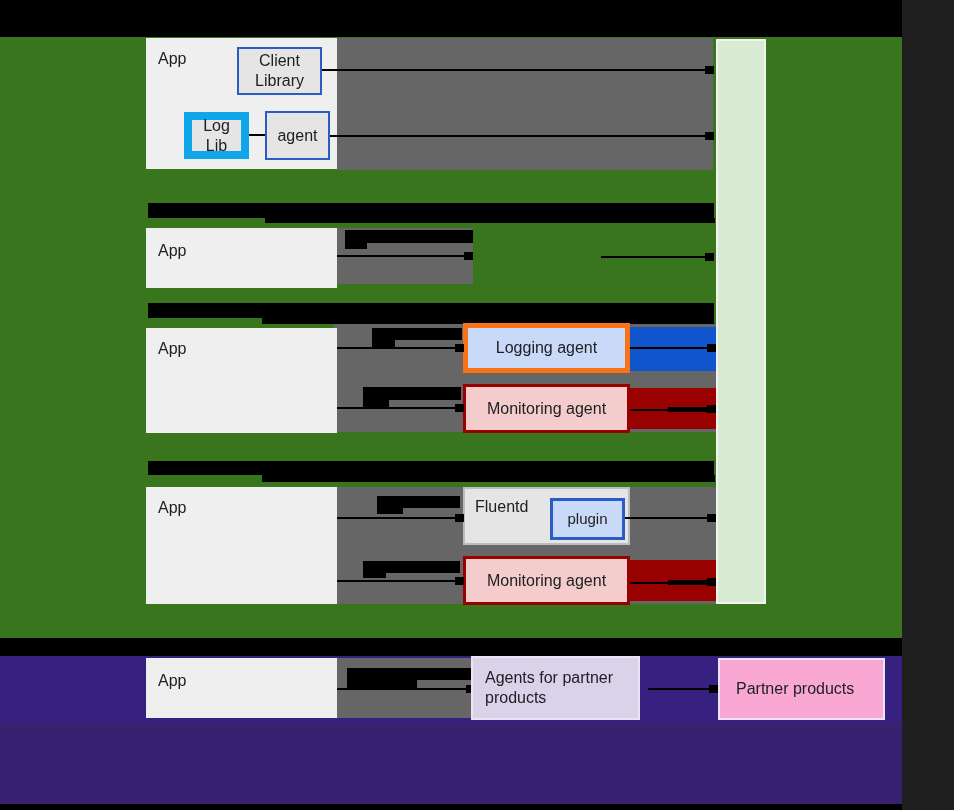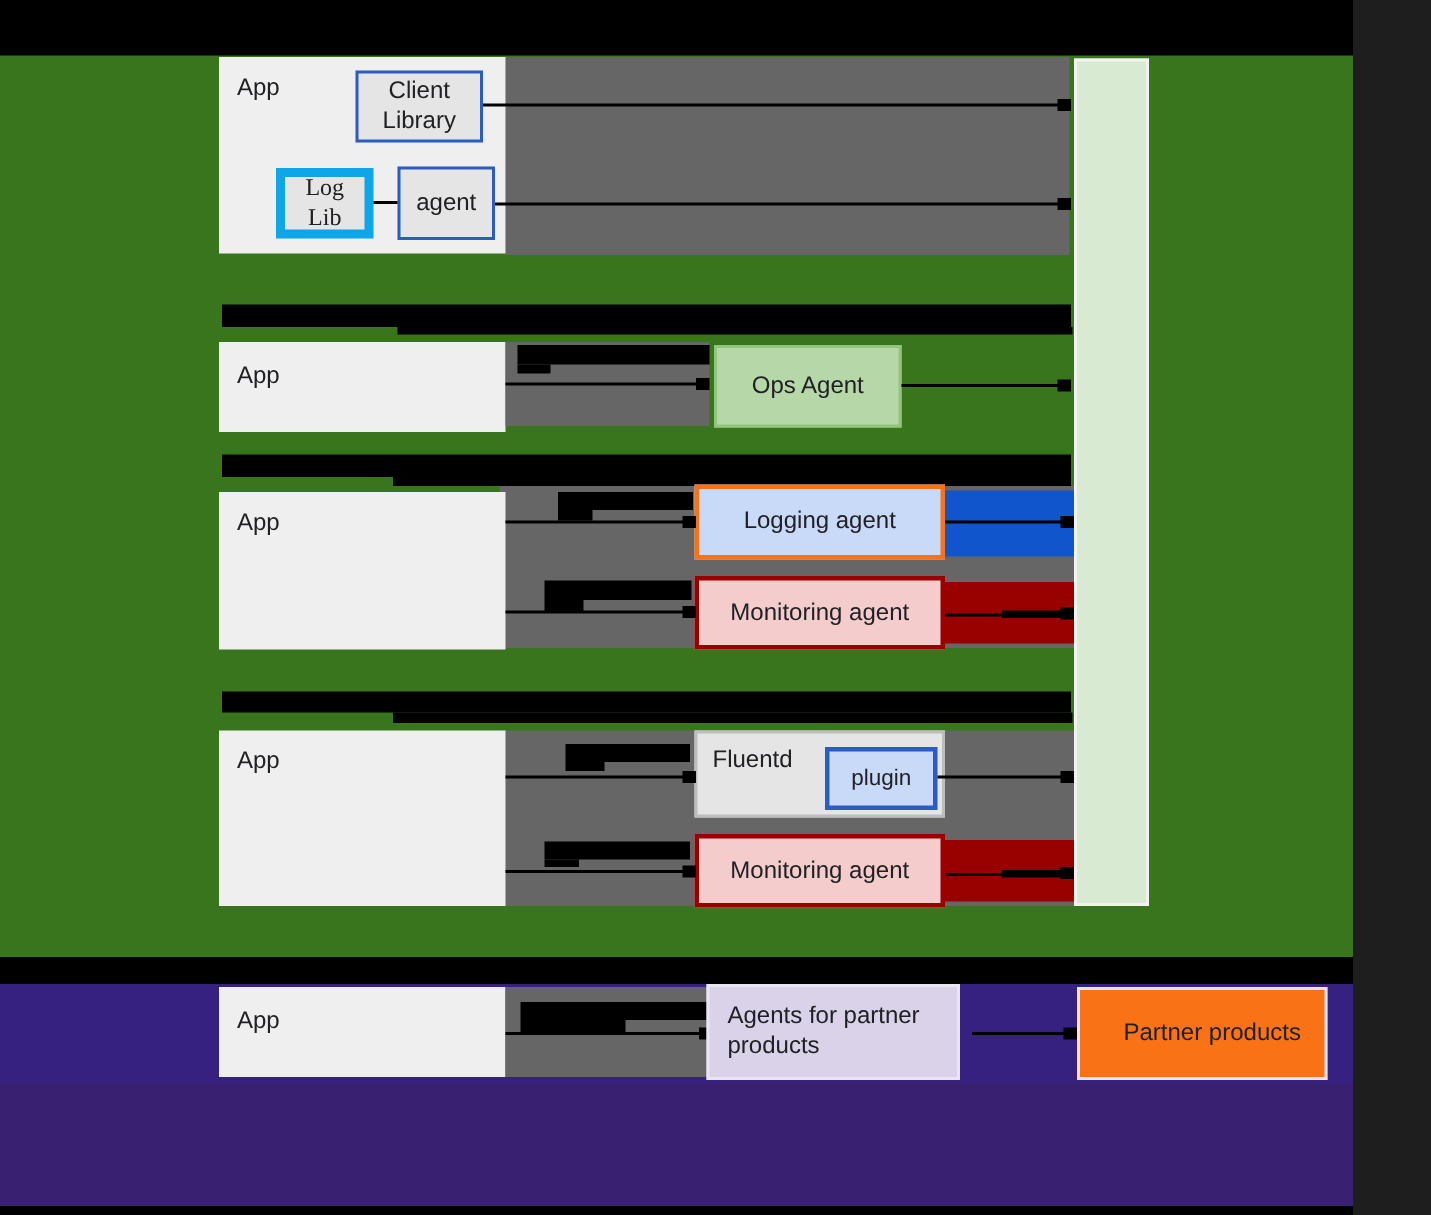--- a/index.html
+++ b/index.html
@@ -13,21 +13,21 @@
   .black{background:#000000;}
   .gray{background:#666666;}
   .appbox{background:#efefef;}
   .app-label{position:absolute;font-size:16px;color:#202124;}
   .box{
     position:absolute;display:flex;align-items:center;justify-content:center;
     text-align:center;font-size:16px;line-height:1.25;color:#202124;box-sizing:border-box;
   }
   .comp{background:#e5e5e5;}
   .blue-border{border:2px solid #2b5cc4;}
-  .black-border{border:6px solid #0ea5e9;font-family:Liberation Serif, serif;}
+  .black-border{border:8px solid #0ea5e9;}
   .hline{position:absolute;height:2px;background:#000;}
   .hline-thick{position:absolute;height:5px;background:#000;}
   .ahead{position:absolute;width:9px;height:8px;background:#000;}
   .blob{position:absolute;background:#000;}
   .narrow{display:inline-block;max-width:46px;}
   .leftlab{justify-content:flex-start;text-align:left;}
 </style>
 </head>
 <body>
 
@@ -59,34 +59,31 @@
   <div class="abs black" style="left:148px;top:203px;width:566px;height:15px;"></div>
   <div class="abs black" style="left:265px;top:218px;width:450px;height:5px;"></div>
   <div class="abs appbox" style="left:146px;top:228px;width:191px;height:60px;">
     <span class="app-label" style="left:12px;top:14px;">App</span>
   </div>
   <div class="abs gray" style="left:337px;top:228px;width:136px;height:56px;"></div>
   <div class="blob" style="left:345px;top:230px;width:128px;height:13px;"></div>
   <div class="blob" style="left:345px;top:243px;width:22px;height:6px;"></div>
   <div class="hline" style="left:337px;top:255px;width:128px;"></div>
   <div class="ahead" style="left:464px;top:252px;"></div>
-  <div class="box" style="left:476px;top:230px;width:125px;height:55px;background:#b6d7a8;border:2px solid #93c47d;">
-    <span>Ops Agent</span>
-  </div>
   <div class="hline" style="left:601px;top:256px;width:105px;"></div>
   <div class="ahead" style="left:705px;top:253px;"></div>
 
   <div class="abs black" style="left:148px;top:303px;width:566px;height:15px;"></div>
   <div class="abs black" style="left:262px;top:318px;width:452px;height:6px;"></div>
   <div class="abs gray" style="left:333px;top:324px;width:383px;height:108px;"></div>
   <div class="abs appbox" style="left:146px;top:328px;width:191px;height:105px;">
     <span class="app-label" style="left:12px;top:12px;">App</span>
   </div>
   <div class="abs" style="left:630px;top:327px;width:86px;height:44px;background:#1155cc;"></div>
-  <div class="box" style="left:463px;top:323px;width:167px;height:50px;background:#c9daf8;border:3px solid #f97316;align-items:center;">
+  <div class="box" style="left:463px;top:323px;width:167px;height:50px;background:#c9daf8;border:5px solid #f97316;align-items:center;">
     <span>Logging agent</span>
   </div>
   <div class="abs" style="left:630px;top:388px;width:86px;height:41px;background:#990000;"></div>
   <div class="box" style="left:463px;top:384px;width:167px;height:49px;background:#f4cccc;border:3px solid #990000;">
     <span>Monitoring agent</span>
   </div>
   <div class="blob" style="left:372px;top:328px;width:90px;height:12px;"></div>
   <div class="blob" style="left:372px;top:340px;width:23px;height:7px;"></div>
   <div class="hline" style="left:337px;top:347px;width:119px;"></div>
   <div class="ahead" style="left:455px;top:344px;"></div>
@@ -141,17 +138,17 @@
   <div class="abs gray" style="left:337px;top:658px;width:137px;height:60px;"></div>
   <div class="blob" style="left:347px;top:668px;width:127px;height:12px;"></div>
   <div class="blob" style="left:347px;top:680px;width:70px;height:8px;"></div>
   <div class="hline" style="left:337px;top:688px;width:130px;"></div>
   <div class="ahead" style="left:466px;top:685px;"></div>
   <div class="box leftlab" style="left:471px;top:656px;width:169px;height:64px;background:#d9d2e9;border:2px solid #eae5f5;padding-left:12px;">
     <span>Agents for partner products</span>
   </div>
   <div class="hline" style="left:648px;top:688px;width:62px;"></div>
   <div class="ahead" style="left:709px;top:685px;"></div>
-  <div class="box leftlab" style="left:718px;top:658px;width:167px;height:62px;background:#f97316;border:2px solid #eae5f5;padding-left:29px;text-align:center;">
+  <div class="box leftlab" style="left:718px;top:658px;width:167px;height:62px;background:#f9a8d4;border:2px solid #eae5f5;padding-left:16px;text-align:center;">
     <span>Partner products</span>
   </div>
 
 </div>
 
 </body></html>

